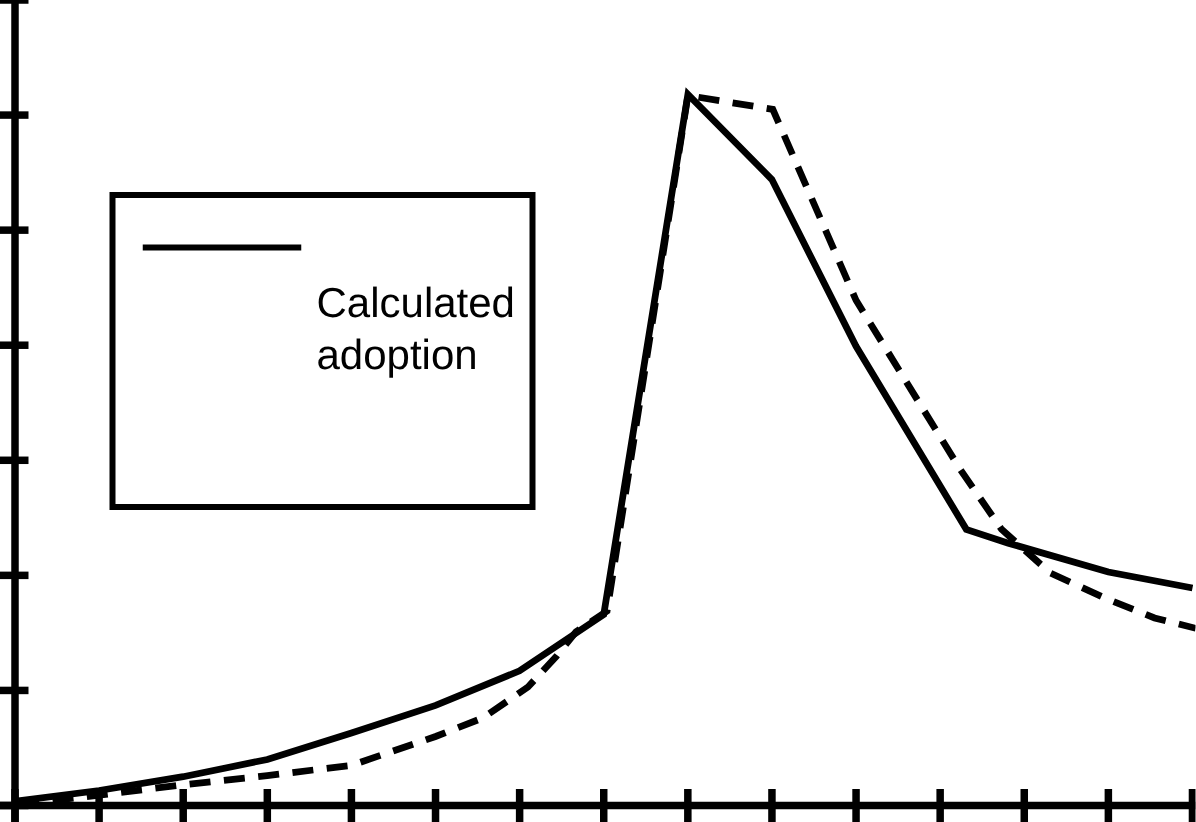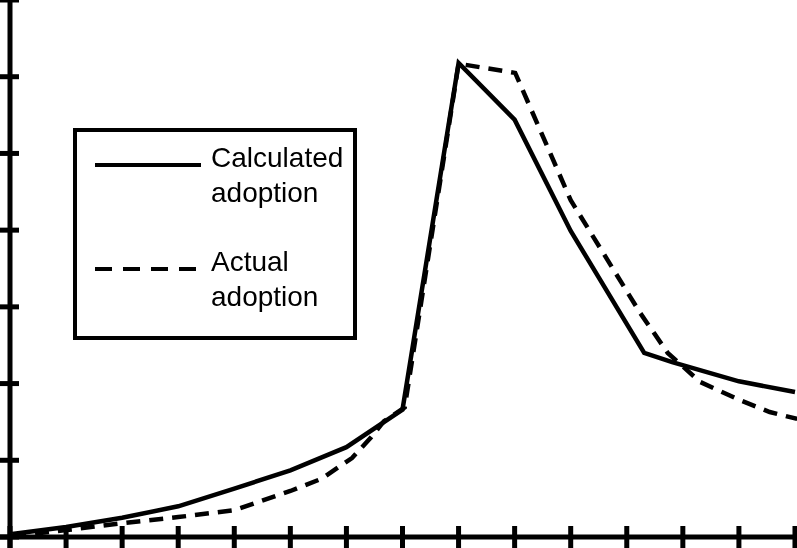--- a/index.html
+++ b/index.html
@@ -13,20 +13,21 @@
     position:absolute;left:73px;top:128px;width:284px;height:212px;
     box-sizing:border-box;border:4px solid #000;background:#ffffff;
     padding:8px 0 0 18px;
   }
   .legend-entry{display:flex;align-items:flex-start;}
   .legend-entry + .legend-entry{margin-top:34px;}
   .swatch{flex:0 0 auto;margin-top:20px;margin-right:10px;display:block;}
   .legend-label{
     font-size:28px;line-height:35px;color:#000;width:152px;
     letter-spacing:0px;
+    margin-top:44px;
   }
 </style>
 </head>
 <body>
 
 <div class="stage">
 
   <svg id="plot" width="797" height="548" viewBox="0 0 797 548">
       <line x1="10" y1="0" x2="10" y2="548" stroke="#000000" stroke-width="5"></line>
       <line x1="0" y1="537" x2="797" y2="537" stroke="#000000" stroke-width="5"></line>
@@ -57,21 +58,15 @@
       <polyline points="12.2,536.2 66.1,530.1 122.1,523.2 178.2,517.1 234.3,510.2 290.4,491.0 321.7,478.7 352.0,458.0 371.1,437.3 384.0,421.2 404.7,407.4 458.6,63.7 515.2,72.9 570.7,200.2 640.2,313.0 667.7,352.9 700.2,382.0 738.9,399.7 769.7,412.0 797.2,418.9" fill="none" stroke="#000000" stroke-width="4.5" stroke-linejoin="miter" stroke-dasharray="14 9"></polyline>
     </svg>
 
   <div class="legend">
     <div class="legend-entry">
       <svg class="swatch" width="106" height="10">
         <line x1="0" y1="5" x2="106" y2="5" stroke="#000" stroke-width="4"></line>
       </svg>
       <div class="legend-label">Calculated adoption</div>
     </div>
-    <div class="legend-entry">
-      <svg class="swatch" width="106" height="10">
-        <line x1="0" y1="5" x2="106" y2="5" stroke="#000" stroke-width="4" stroke-dasharray="17 11"></line>
-      </svg>
-      <div class="legend-label">Actual adoption</div>
-    </div>
   </div>
 
 </div>
 
 </body></html>

